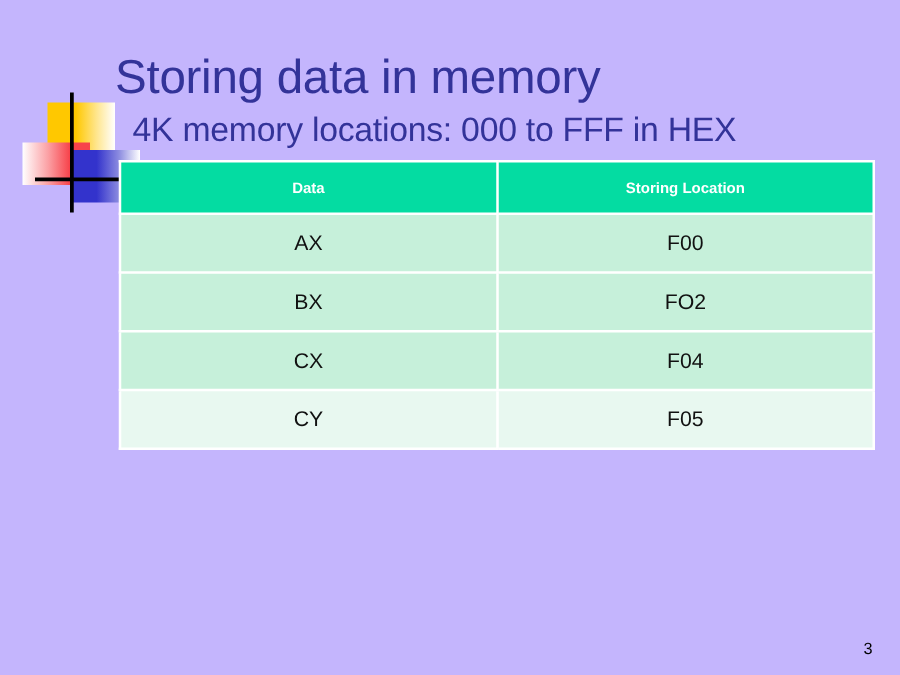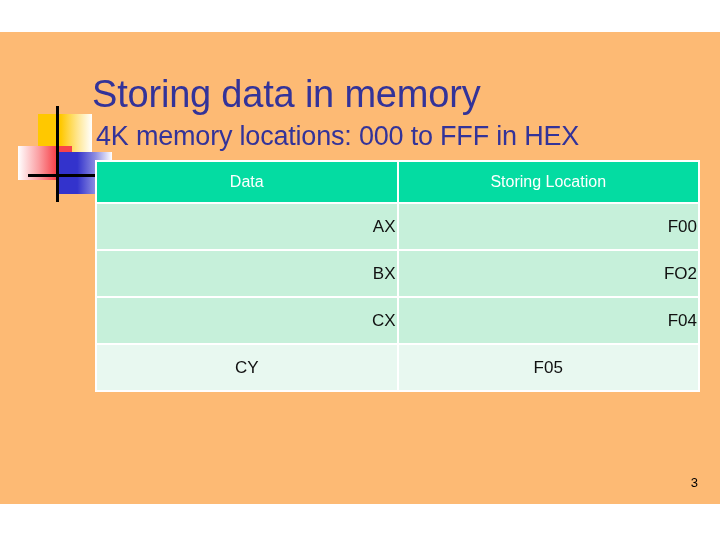--- a/index.html
+++ b/index.html
@@ -6,24 +6,23 @@
     margin: 0;
     padding: 0;
     background: #ffffff;
   }
   body {
     font-family: "Liberation Sans", sans-serif;
   }
   .slide {
     position: relative;
     width: 720px;
-    height: 472px;
-    background: #fdba74;
+    height: 540px;
+    background: #c4b5fd;
     overflow: hidden;
-    margin-top: 32px;
   }
 
   
   .logo {
     position: absolute;
     left: 18px;
     top: 74px;
     width: 96px;
     height: 96px;
   }
@@ -82,21 +81,21 @@
     top: 40px;
     font-size: 38px;
     line-height: 44px;
     color: #333399;
     font-weight: normal;
     letter-spacing: -0.2px;
     white-space: nowrap;
   }
   .subtitle {
     position: absolute;
-    left: 96px;
+    left: 106px;
     top: 88px;
     font-size: 27px;
     line-height: 32px;
     color: #333399;
     font-weight: normal;
     letter-spacing: -0.2px;
     white-space: nowrap;
   }
 
   
@@ -117,30 +116,30 @@
     vertical-align: middle;
     border-left: 2px solid #ffffff;
     border-right: 2px solid #ffffff;
     border-top: 2px solid #ffffff;
     border-bottom: 2px solid #ffffff;
   }
   table.memtable th {
     height: 38px;
     background: #04DCA2;
     color: #ffffff;
-    font-size: 16px;
-    font-weight: normal;
+    font-size: 12px;
+    font-weight: bold;
   }
   table.memtable td {
     height: 43px;
     font-size: 17px;
     color: #111111;
     font-weight: normal;
   }
-  tr.row-dark td { background: #C6F0DA; text-align: right; }
+  tr.row-dark td { background: #C6F0DA; }
   tr.row-light td { background: #E8F8F0; }
 
   
   .page-num {
     position: absolute;
     right: 22px;
     bottom: 14px;
     font-size: 13px;
     color: #000000;
   }

